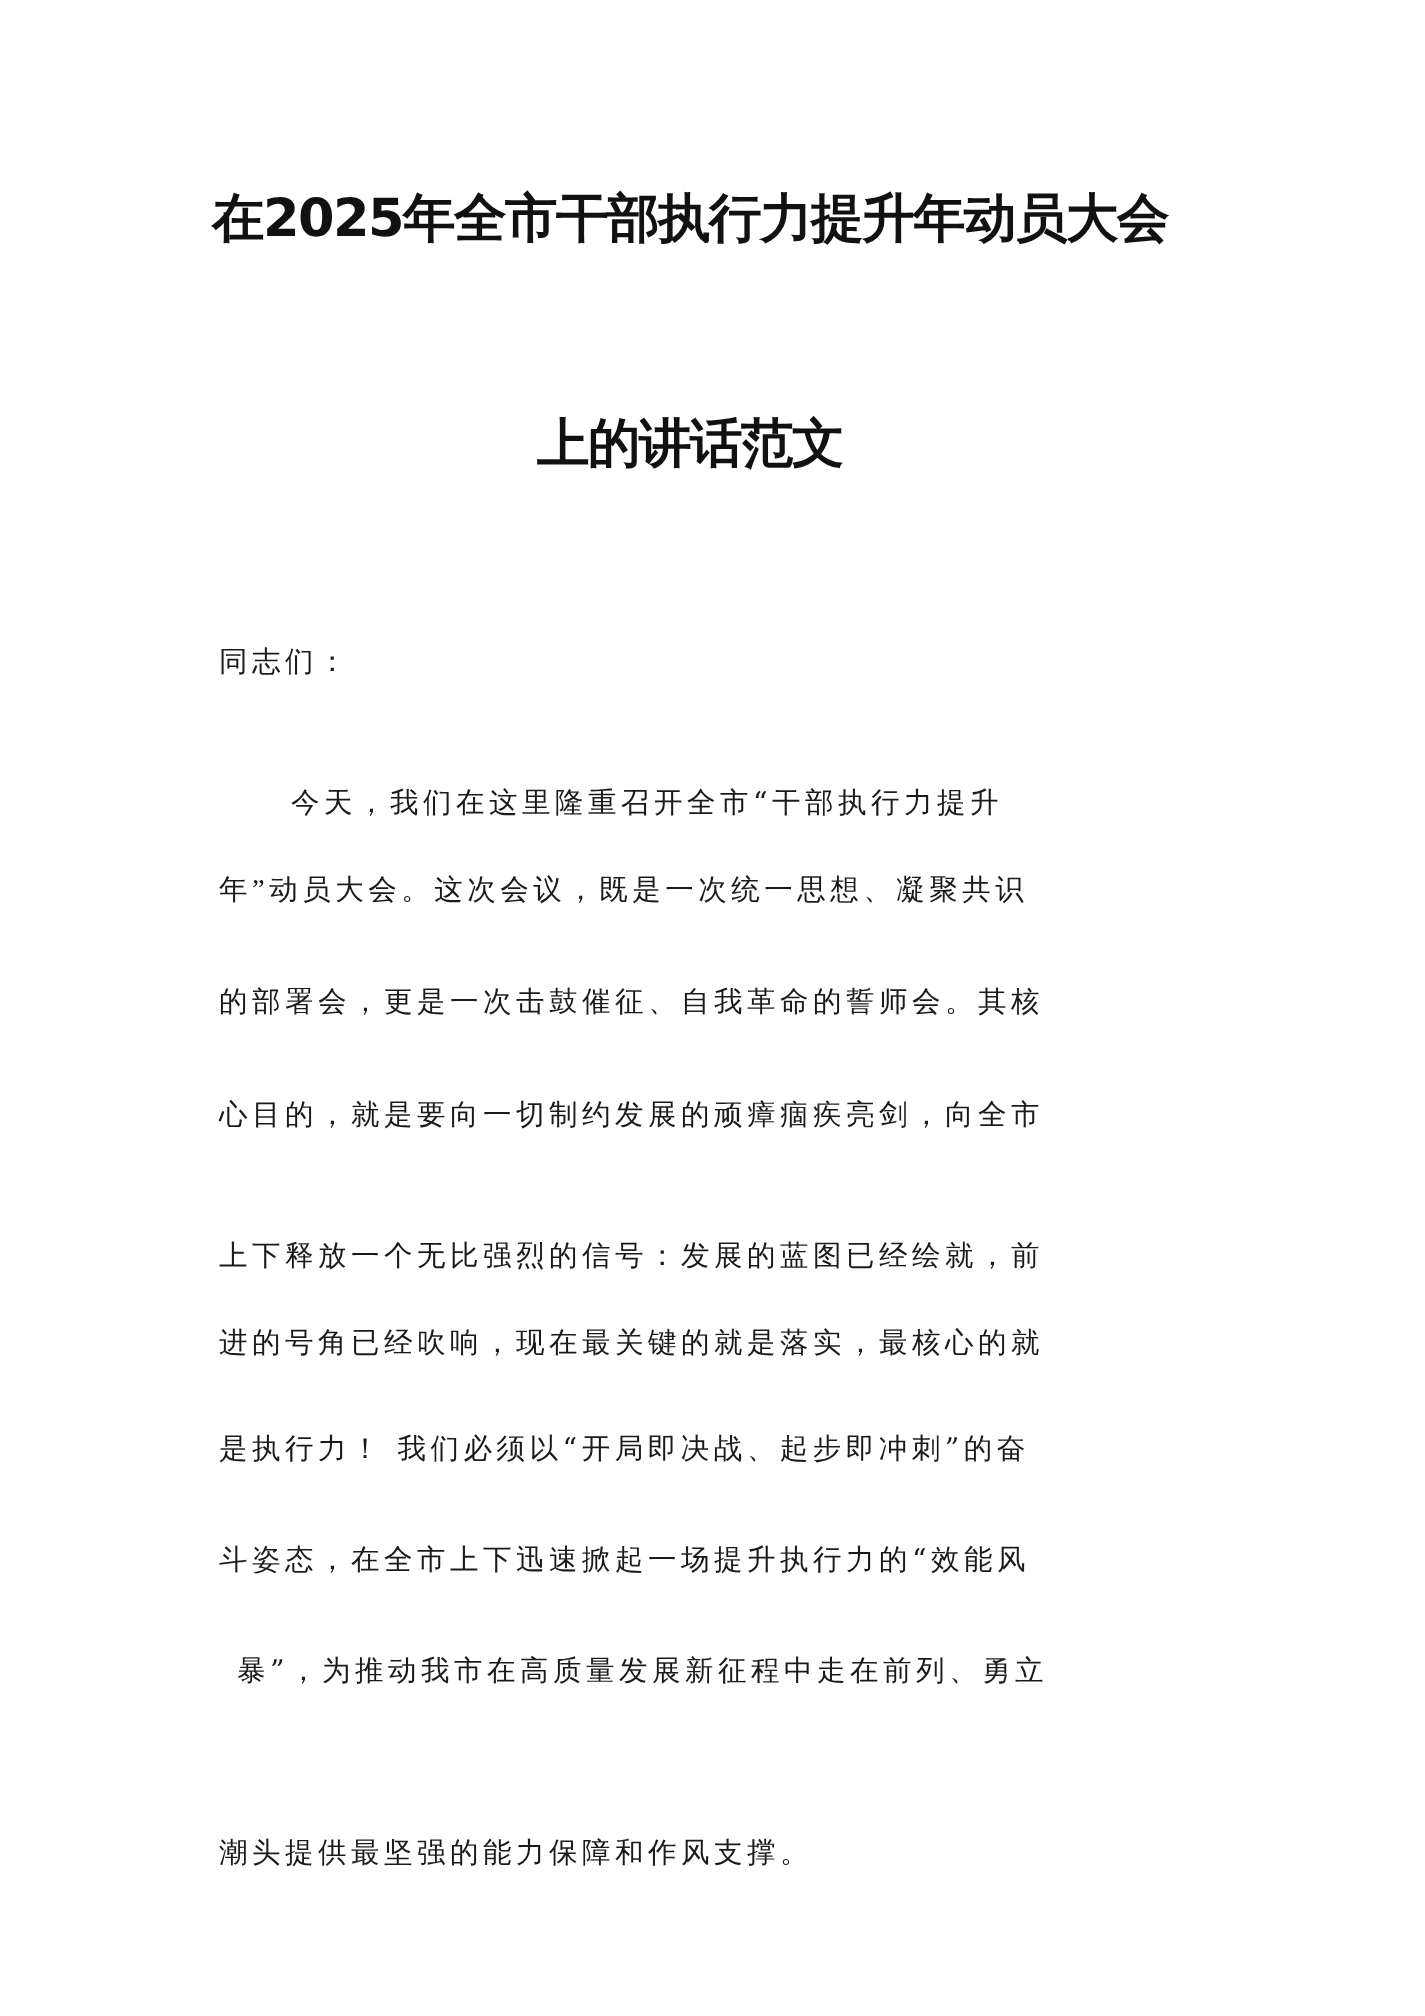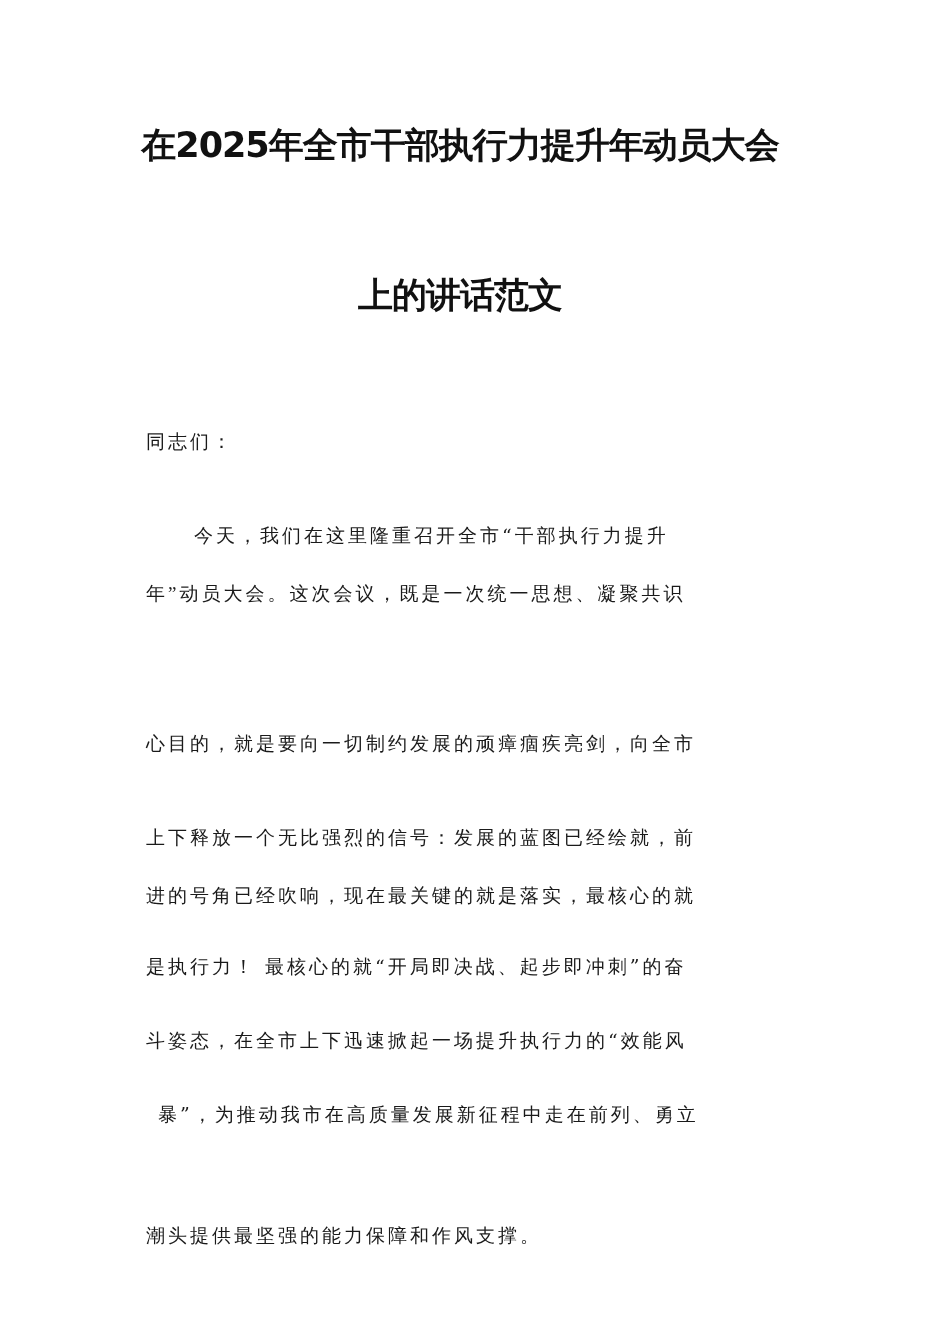--- a/index.html
+++ b/index.html
@@ -23,20 +23,21 @@
 <body>
 
 <div class="page">
   <div class="title-line" style="top:122px;">在2025年全市干部执行力提升年动员大会</div>
   <div class="title-line" style="top:272px;">上的讲话范文</div>
 
   <div class="line" style="top:426px;">同志们：</div>
 
   <div class="line indent" style="top:508px;margin-top:12px;">今天，我们在这里隆重召开全市“干部执行力提升</div>
   <div class="line" style="top:579px;font-family:Liberation Serif, serif;">年”动员大会。这次会议，既是一次统一思想、凝聚共识</div>
+  <div class="line" style="top:653px;">的部署会，更是一次击鼓催征、自我革命的誓师会。其核</div>
   <div class="line" style="top:728px;">心目的，就是要向一切制约发展的顽瘴痼疾亮剑，向全市</div>
   <div class="line" style="top:802px;margin-top:20px;">上下释放一个无比强烈的信号：发展的蓝图已经绘就，前</div>
   <div class="line" style="top:880px;">进的号角已经吹响，现在最关键的就是落实，最核心的就</div>
-  <div class="line" style="top:951px;">是执行力！ 最核心的就“开局即决战、起步即冲刺”的奋</div>
+  <div class="line" style="top:951px;">是执行力！ 我们必须以“开局即决战、起步即冲刺”的奋</div>
   <div class="line" style="top:1025px;">斗姿态，在全市上下迅速掀起一场提升执行力的“效能风</div>
   <div class="line" style="top:1099px;margin-left:12px;">暴”，为推动我市在高质量发展新征程中走在前列、勇立</div>
   <div class="line" style="top:1174px;margin-top:46px;">潮头提供最坚强的能力保障和作风支撑。</div>
 </div>
 
 </body></html>

